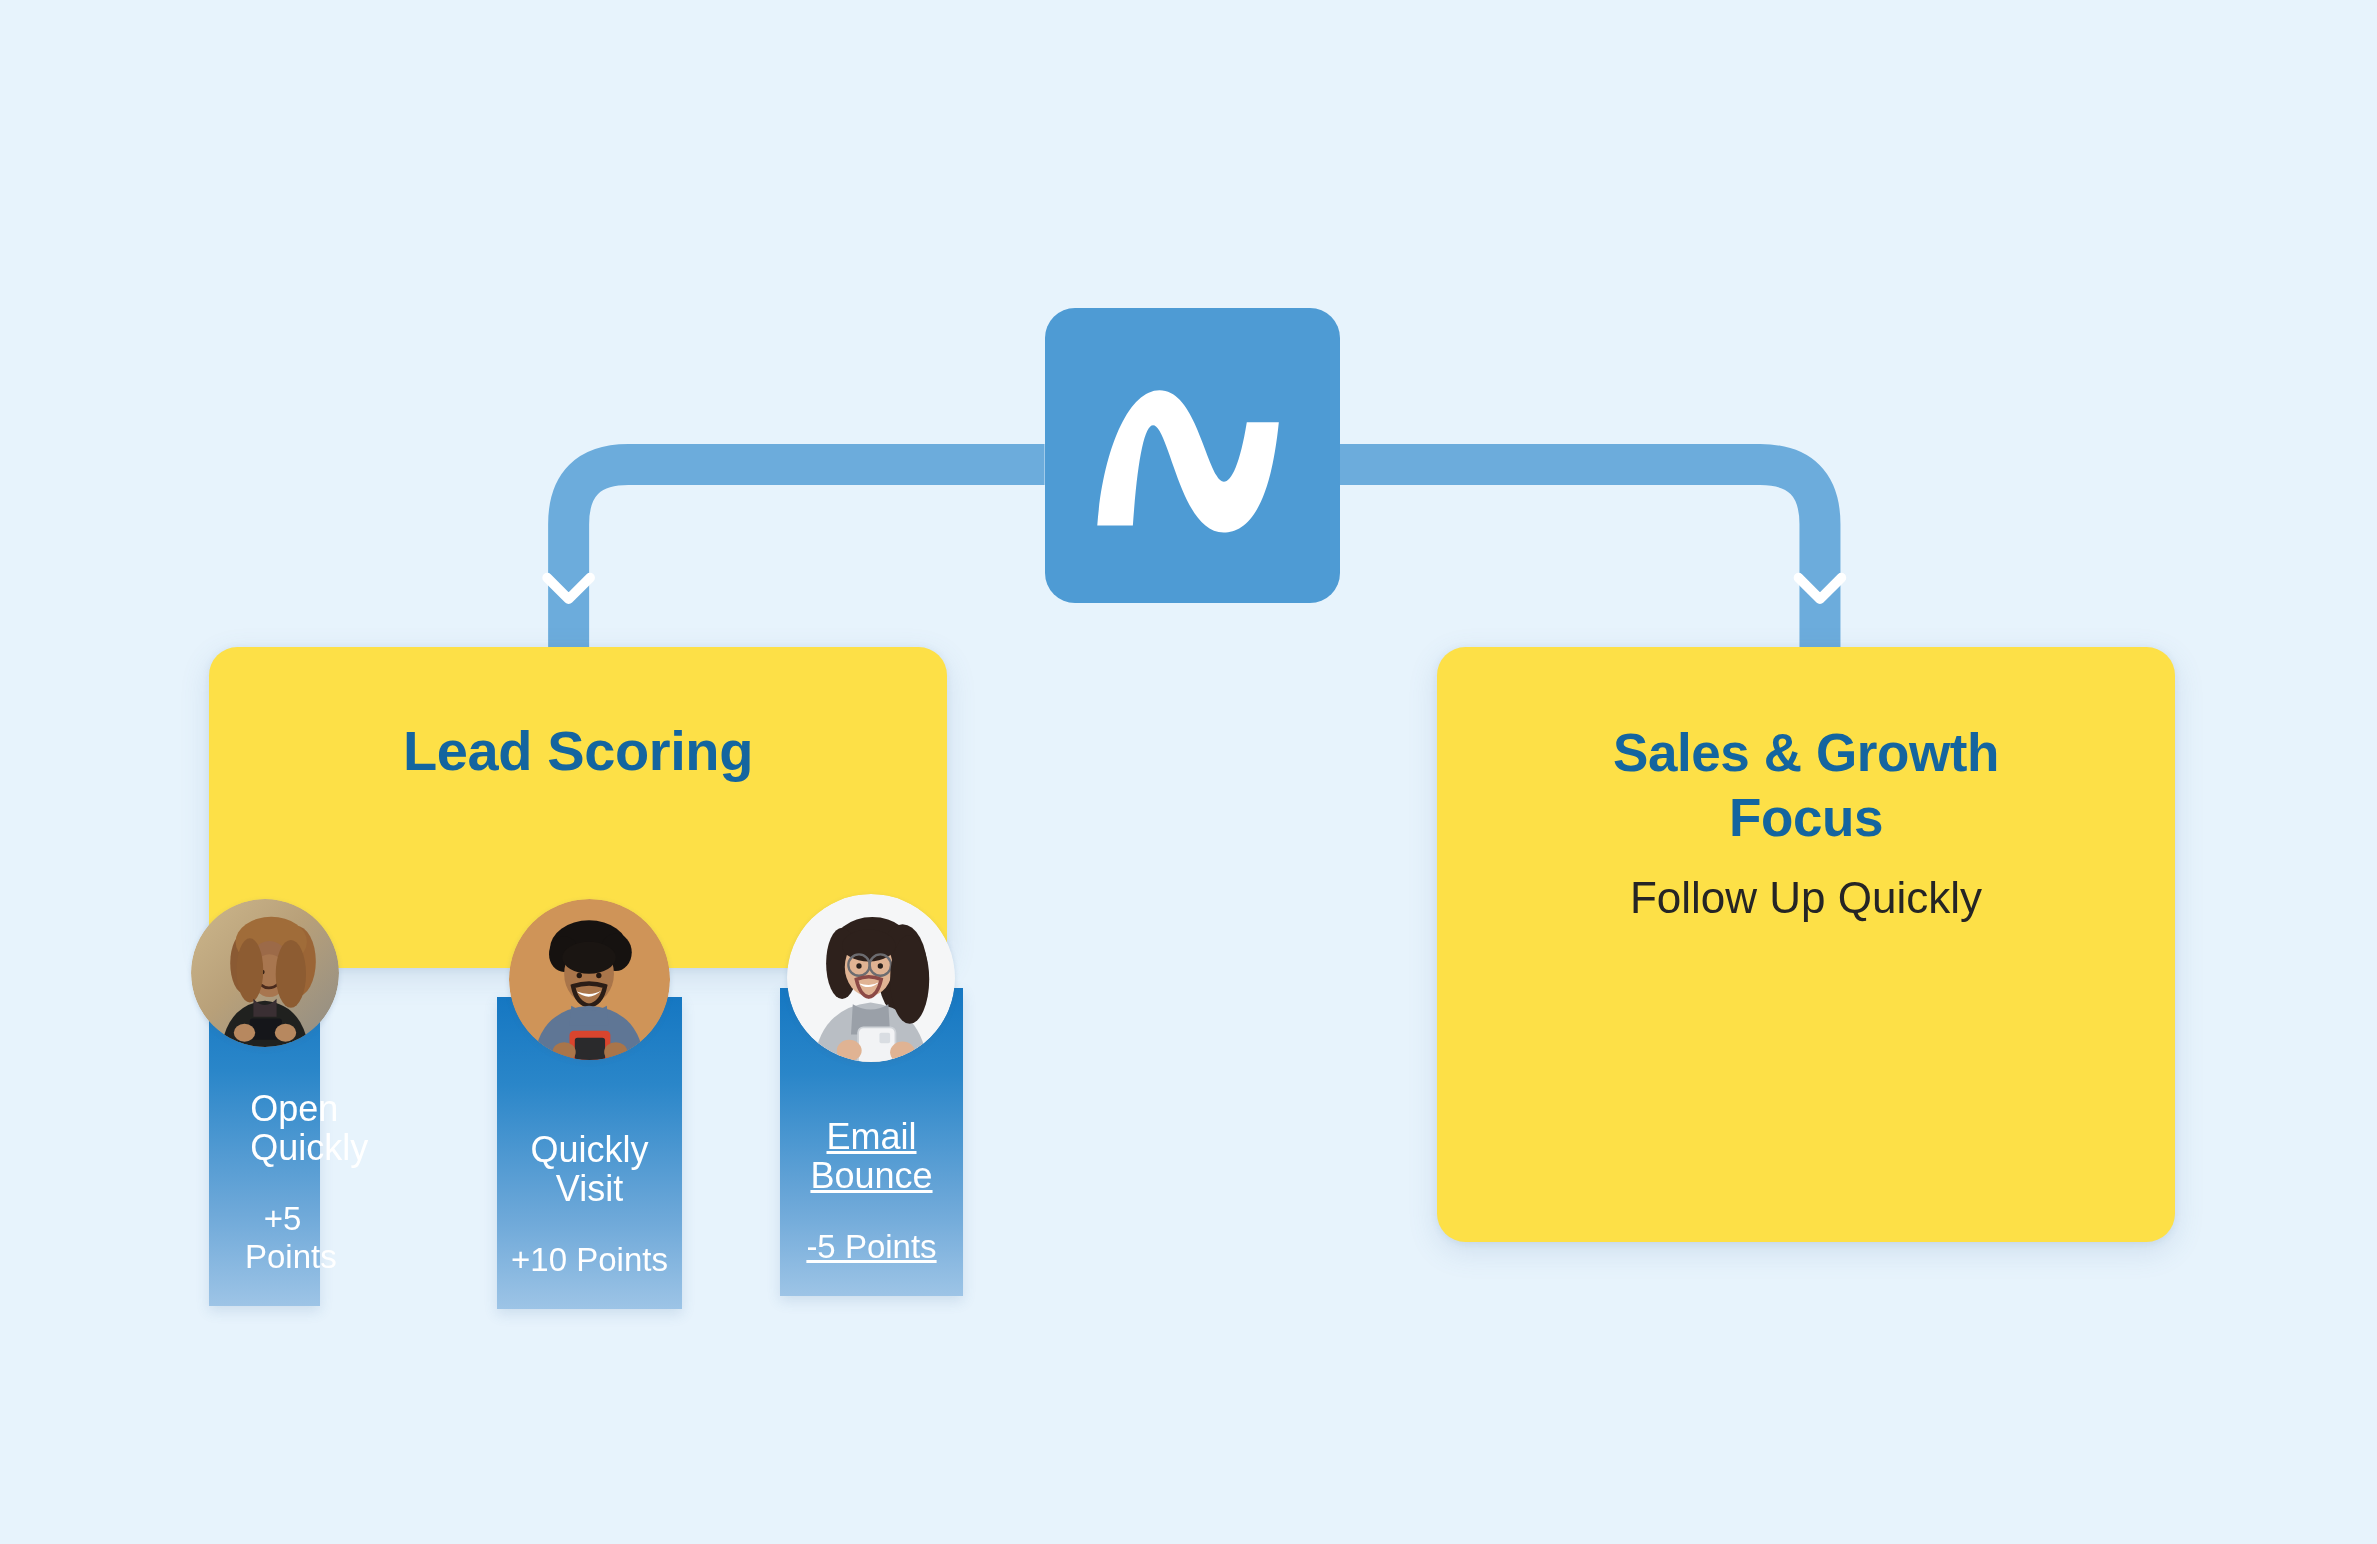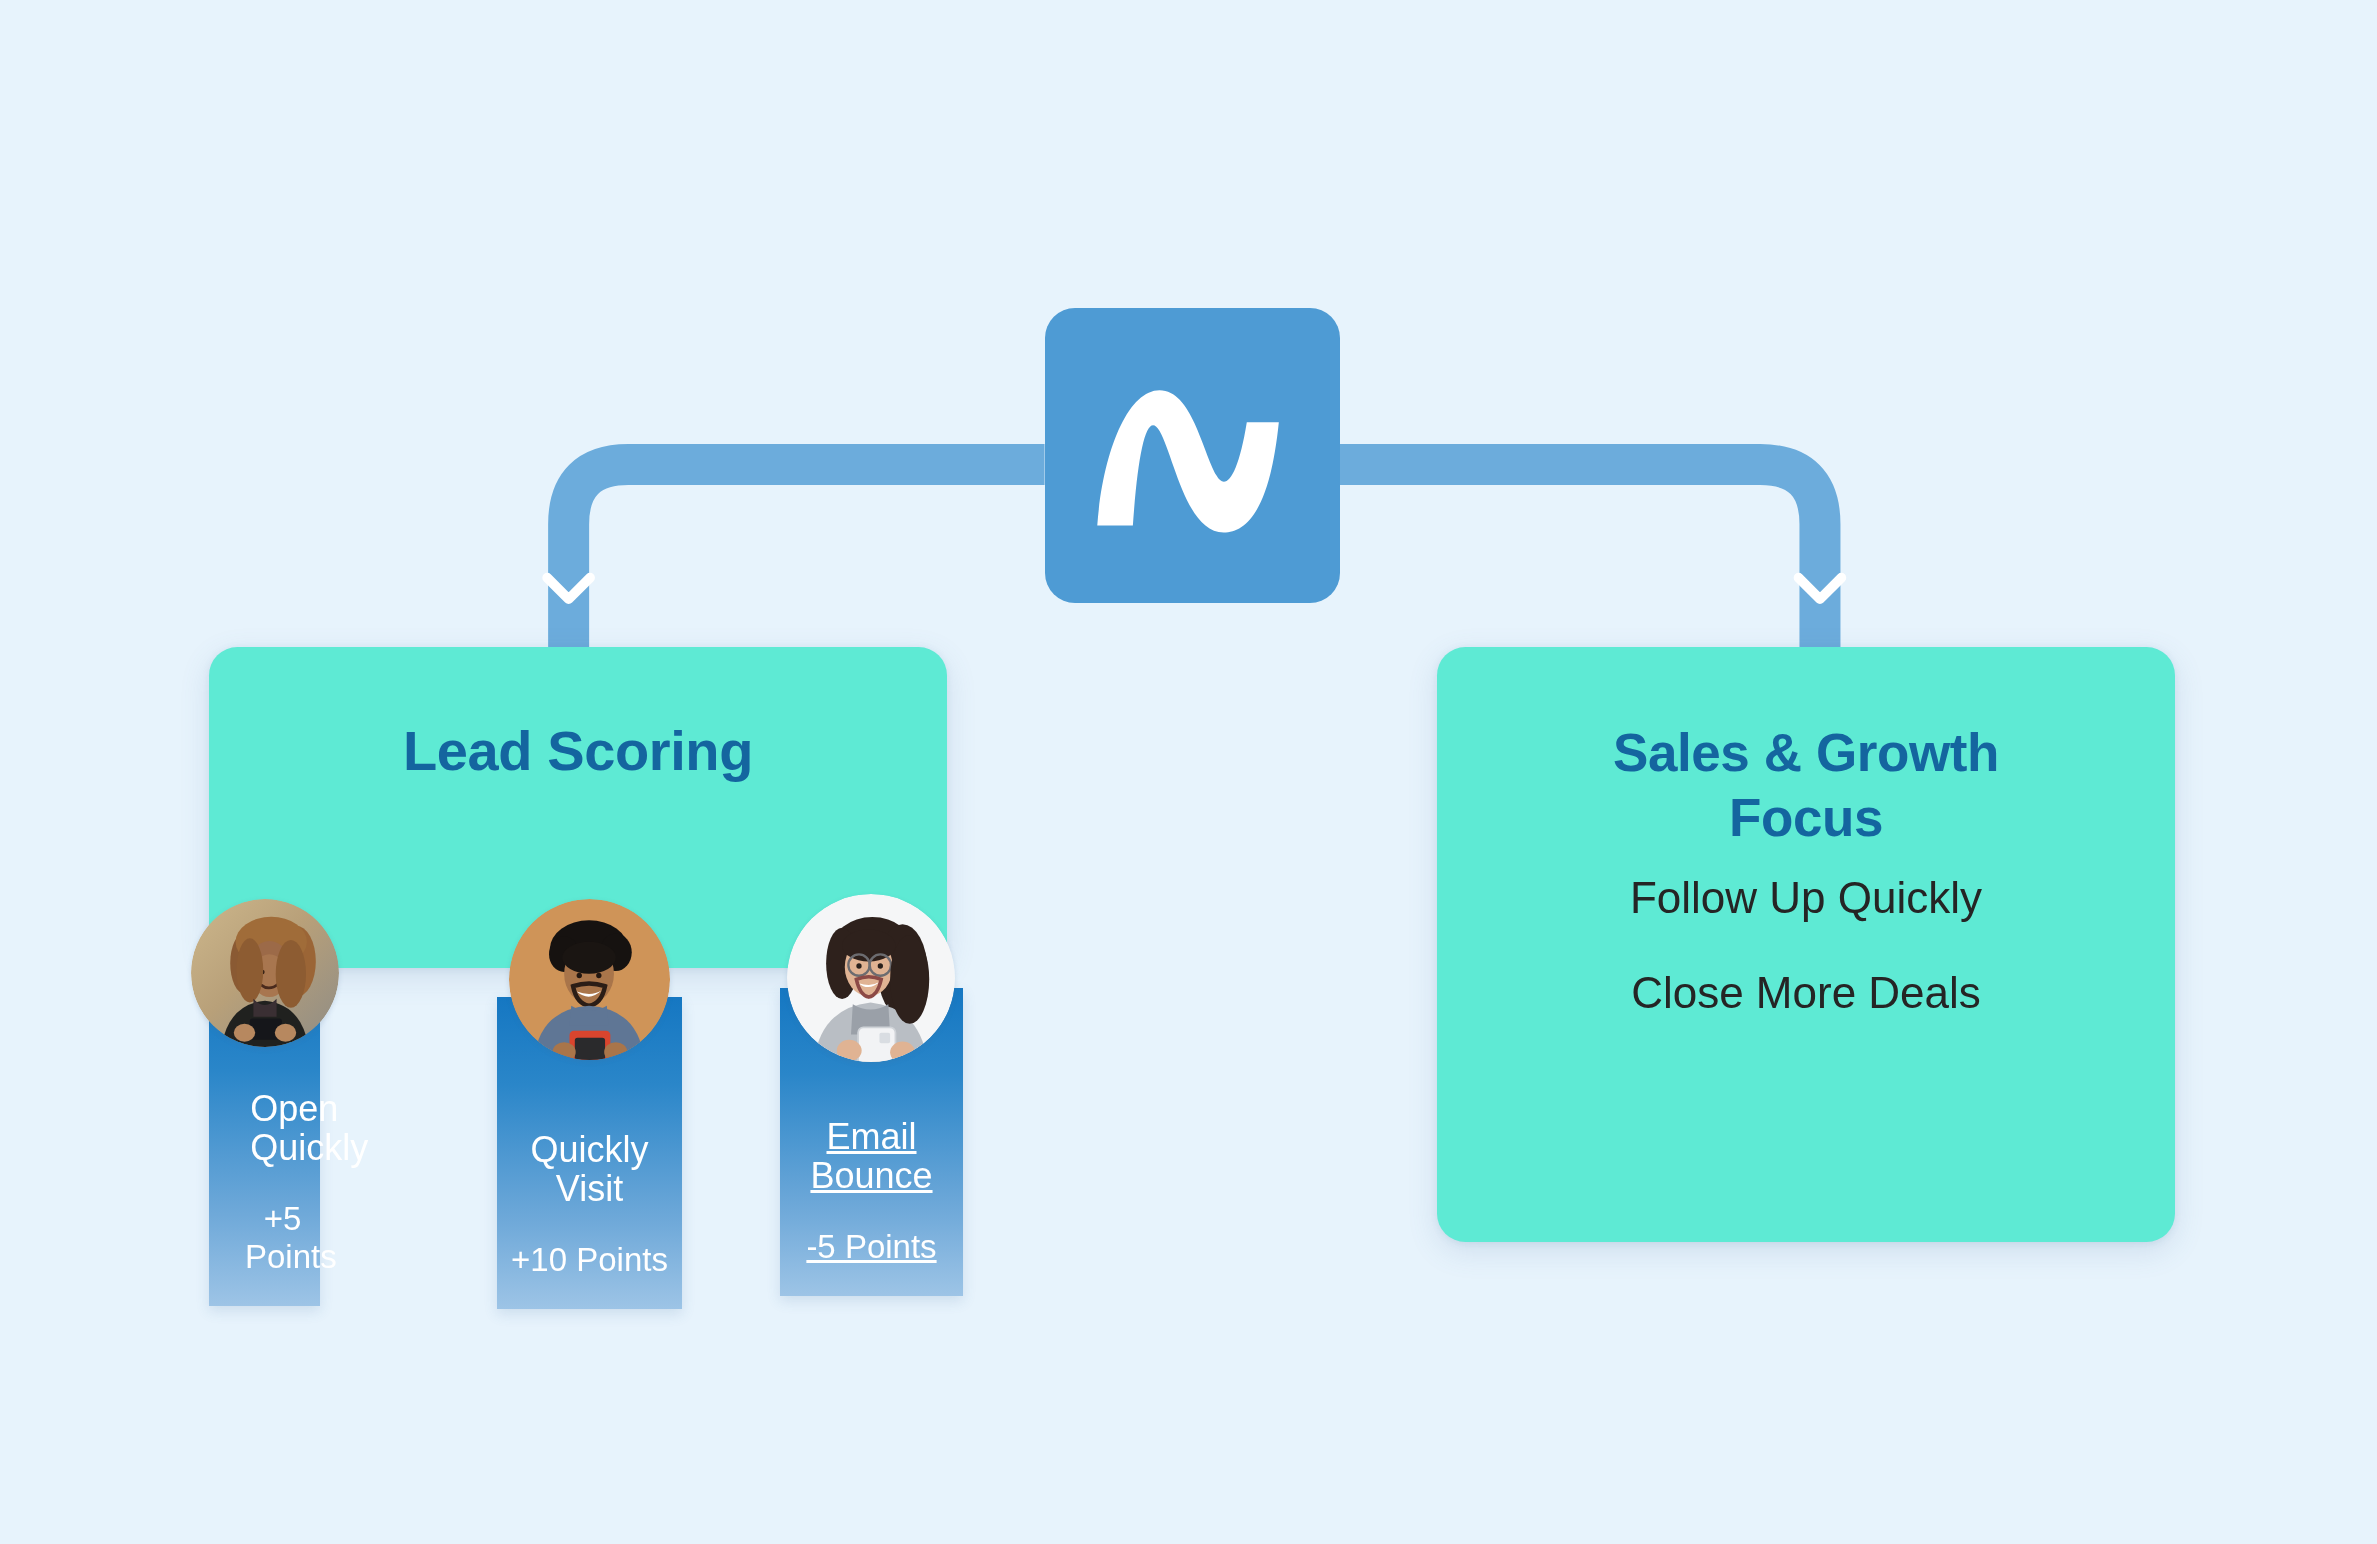--- a/index.html
+++ b/index.html
@@ -42,21 +42,21 @@
     display: flex;
     align-items: center;
     justify-content: center;
     z-index: 5;
   }
   .logo-node svg { display: block; }
 
   
   .card {
     position: absolute;
-    background: #5eead4;
+    background: #fde047;
     border-radius: 28.5px;
     box-shadow: 0 9px 30px rgba(80, 120, 160, 0.16),
                 0 1.8px 7.1px rgba(80, 120, 160, 0.10);
   }
 
   .card-left {
     left: 209px;
     top: 647px;
     width: 738px;
     height: 321px;
@@ -312,18 +312,17 @@
     </div>
   </div>
 
   <div class="card card-right">
     <div class="card-title">
       <div>Sales &amp; Growth</div>
       <div>Focus</div>
     </div>
     <div class="focus-list">
       <div class="focus-item">Follow Up Quickly</div>
-      <div class="focus-item">Close More Deals</div>
     </div>
   </div>
 
 </div>
 
 
 </body></html>

